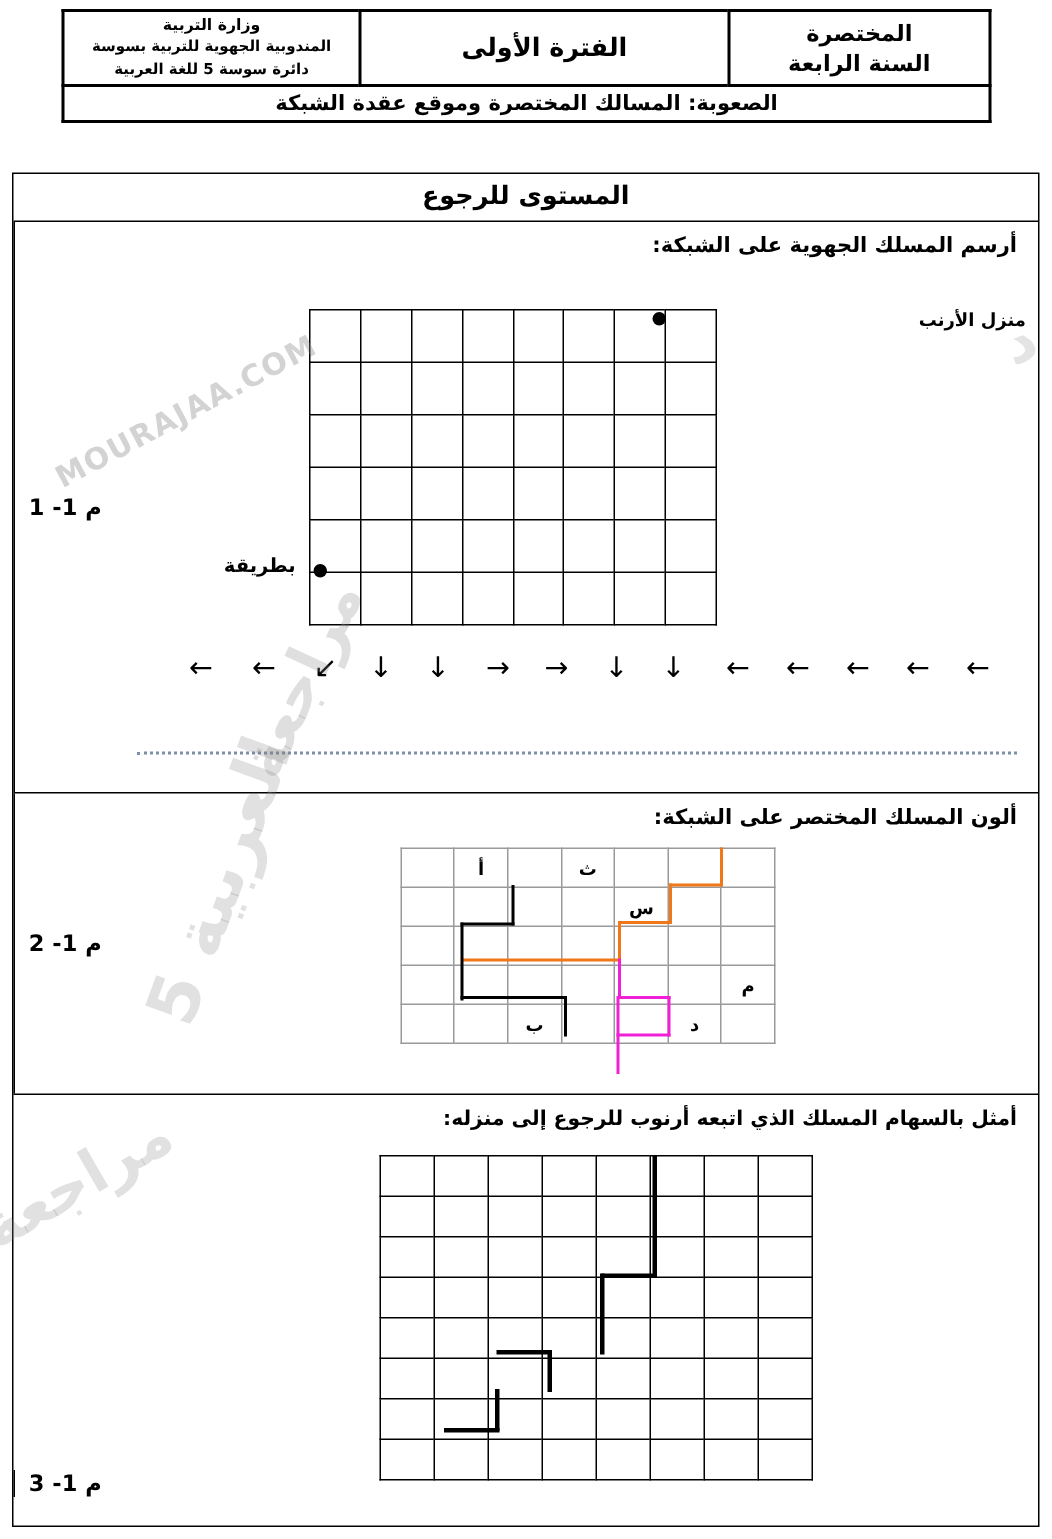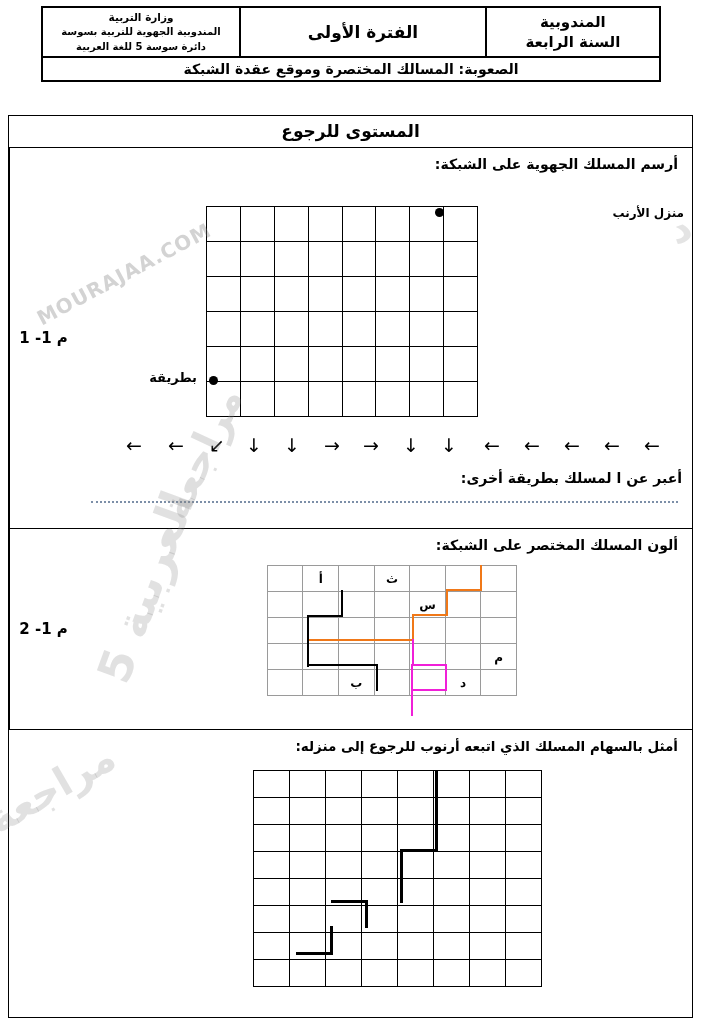--- a/index.html
+++ b/index.html
@@ -272,21 +272,21 @@
 </head>
 <body>
 
 <div class="page">
 
   <div class="header-wrap">
     <table class="hdr">
       <tbody>
           <tr>
         <td class="hdr-cell-1">
-          <div class="hdr-title-big">المندوبية</div>
+          <div class="hdr-title-big">المختصرة</div>
           <div class="hdr-title-big">السنة الرابعة</div>
         </td>
         <td class="hdr-cell-2">
           <div class="hdr-title-mid">الفترة الأولى</div>
         </td>
         <td class="hdr-cell-3 hdr-admin">
           <div class="l1">وزارة التربية</div>
           <div>المندوبية الجهوية للتربية بسوسة</div>
           <div>دائرة سوسة 5 للغة العربية</div>
         </td>
@@ -395,21 +395,20 @@
             <span class="arr" style="right:243px;">↓</span>
             <span class="arr" style="right:283px;">→</span>
             <span class="arr" style="right:322px;">→</span>
             <span class="arr" style="right:362px;">↓</span>
             <span class="arr" style="right:400px;">↓</span>
             <span class="arr" style="right:437px;">↙</span>
             <span class="arr" style="right:478px;">←</span>
             <span class="arr" style="right:520px;">←</span>
           </div>
 
-          <div class="prompt-2">أعبر عن ا لمسلك بطريقة أخرى:</div>
           <div class="dotline"></div>
         </div>
         <div class="row-label">م 1- 1</div>
       </div>
 
       <div class="row">
         <div class="row-body row2-body">
           <div class="prompt">ألون المسلك المختصر على الشبكة:</div>
 
           <div class="grid2-wrap">
@@ -578,20 +577,21 @@
 
             <div class="ov bk" style="right:104px; top:0px;   width:3px; height:82px;"></div>
             <div class="ov bk" style="right:104px; top:79px; width:37px; height:3px;"></div>
             <div class="ov bk" style="right:139px; top:79px; width:3px; height:54px;"></div>
             <div class="ov bk" style="right:174px; top:130px;width:3px; height:28px;"></div>
             <div class="ov bk" style="right:174px; top:130px;width:37px; height:3px;"></div>
             <div class="ov bk" style="right:209px; top:156px;width:3px; height:28px;"></div>
             <div class="ov bk" style="right:209px; top:182px;width:37px; height:3px;"></div>
           </div>
         </div>
+        <div class="row-label">م 1- 3</div>
       </div>
 
     </div>
   </div>
 
   <div class="wm wm-mourajaa">MOURAJAA.COM</div>
   <div class="wm wm-ar1">مراجعة</div>
   <div class="wm wm-ar2">العربية 5</div>
   <div class="wm wm-ar3">مراجعة</div>
   <div class="wm wm-d">د</div>

